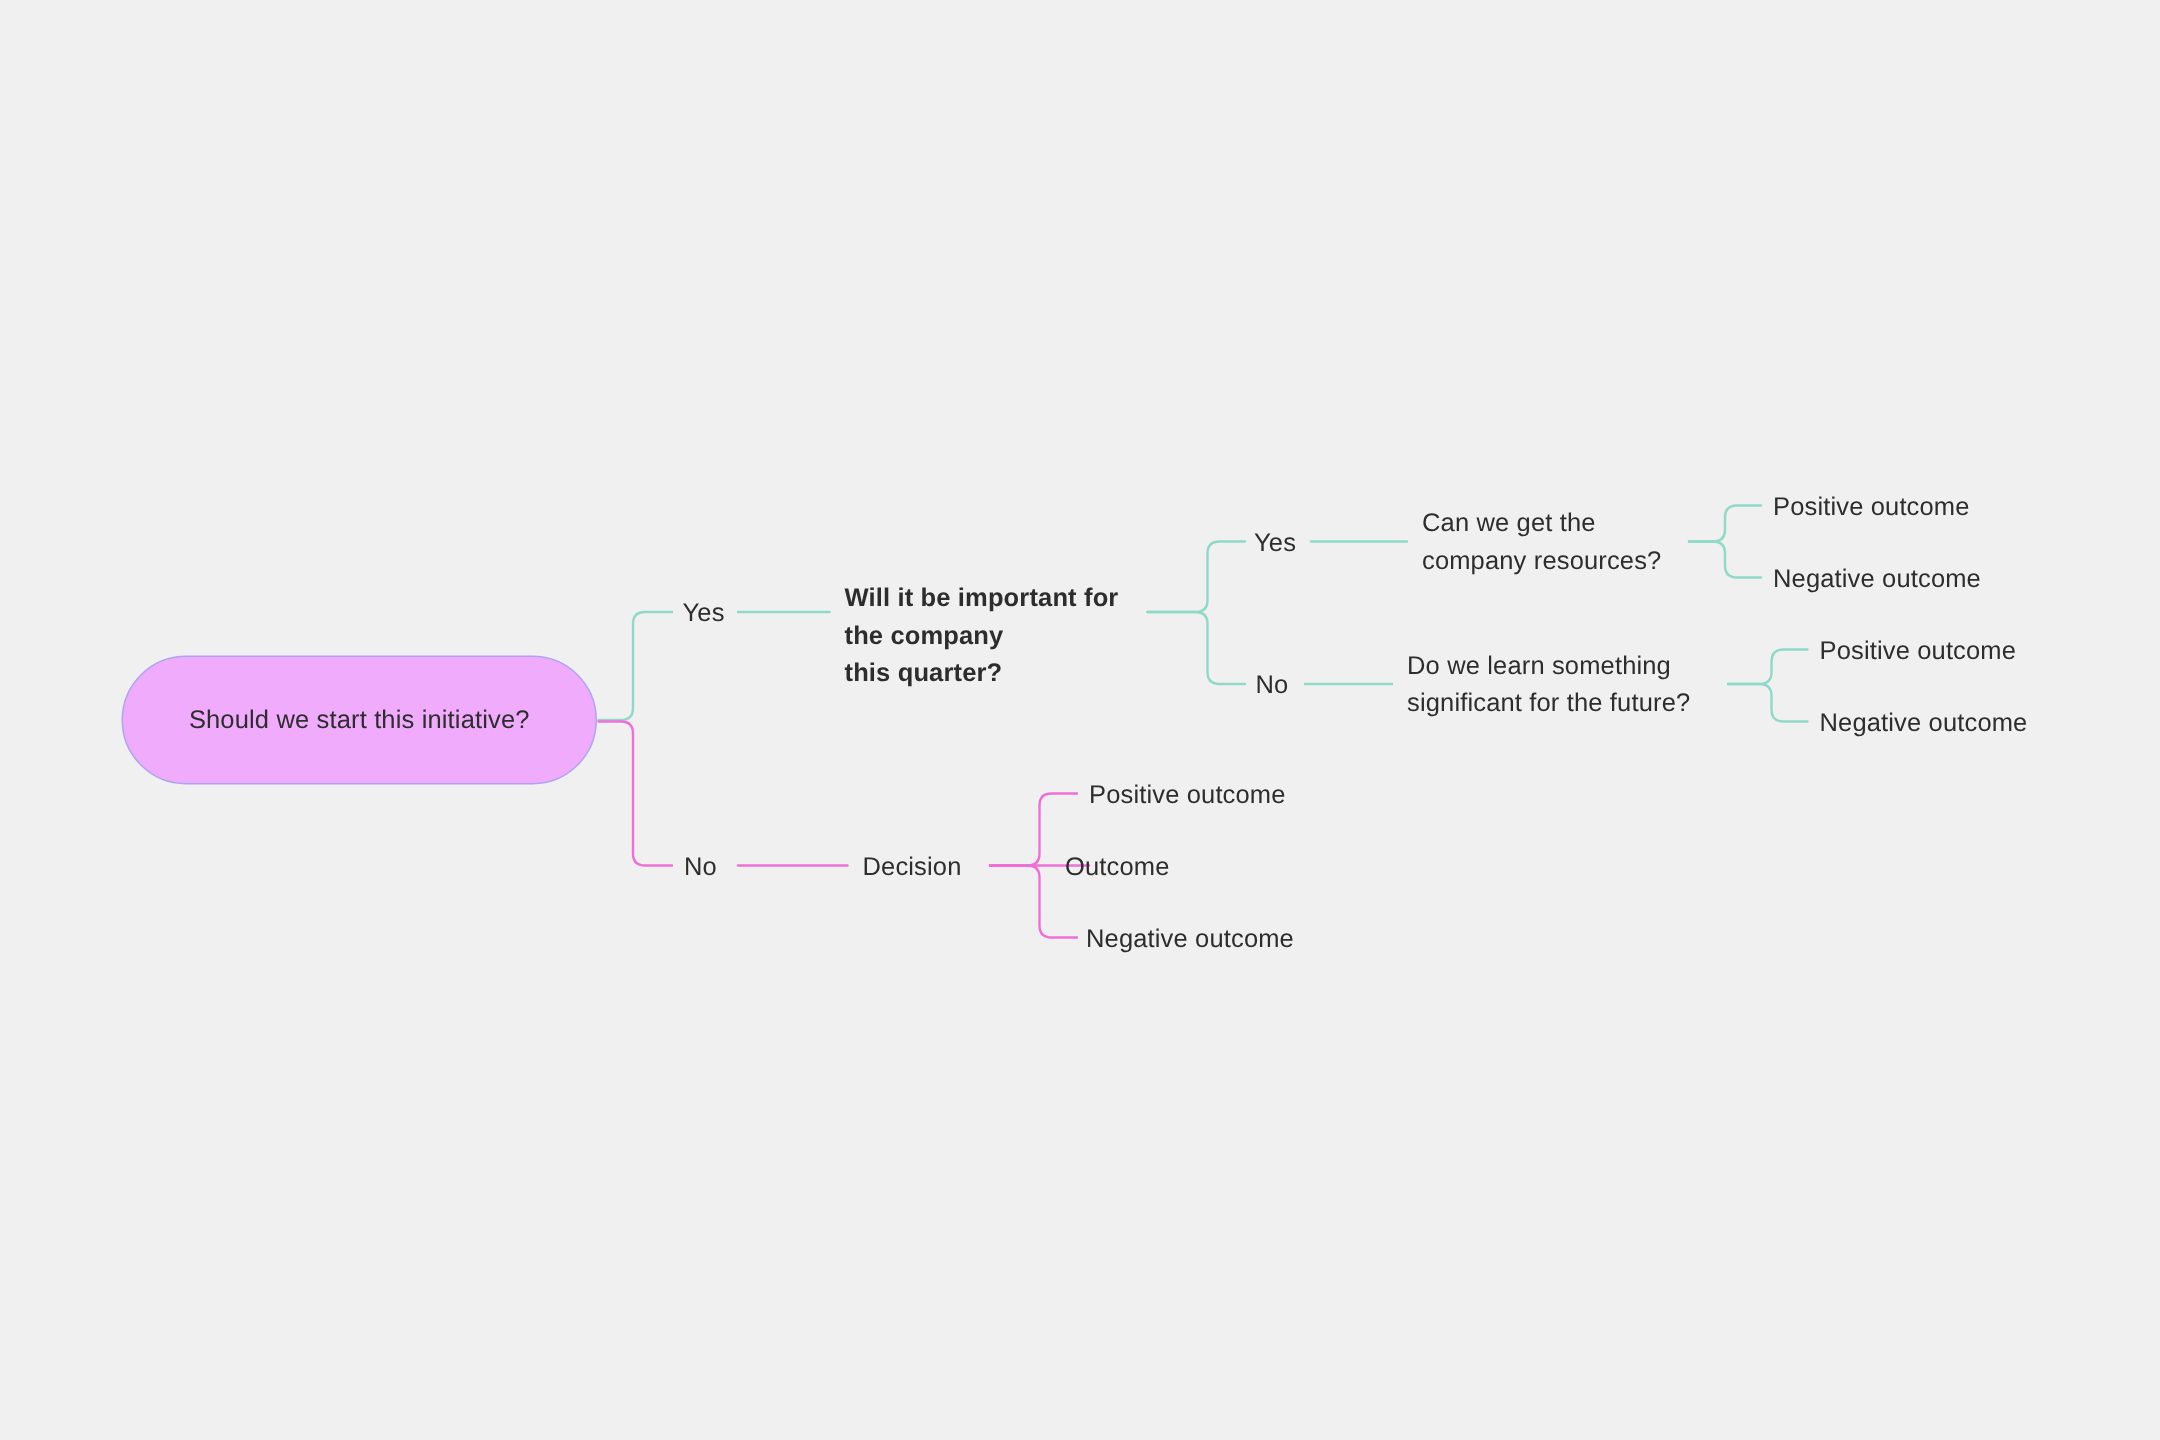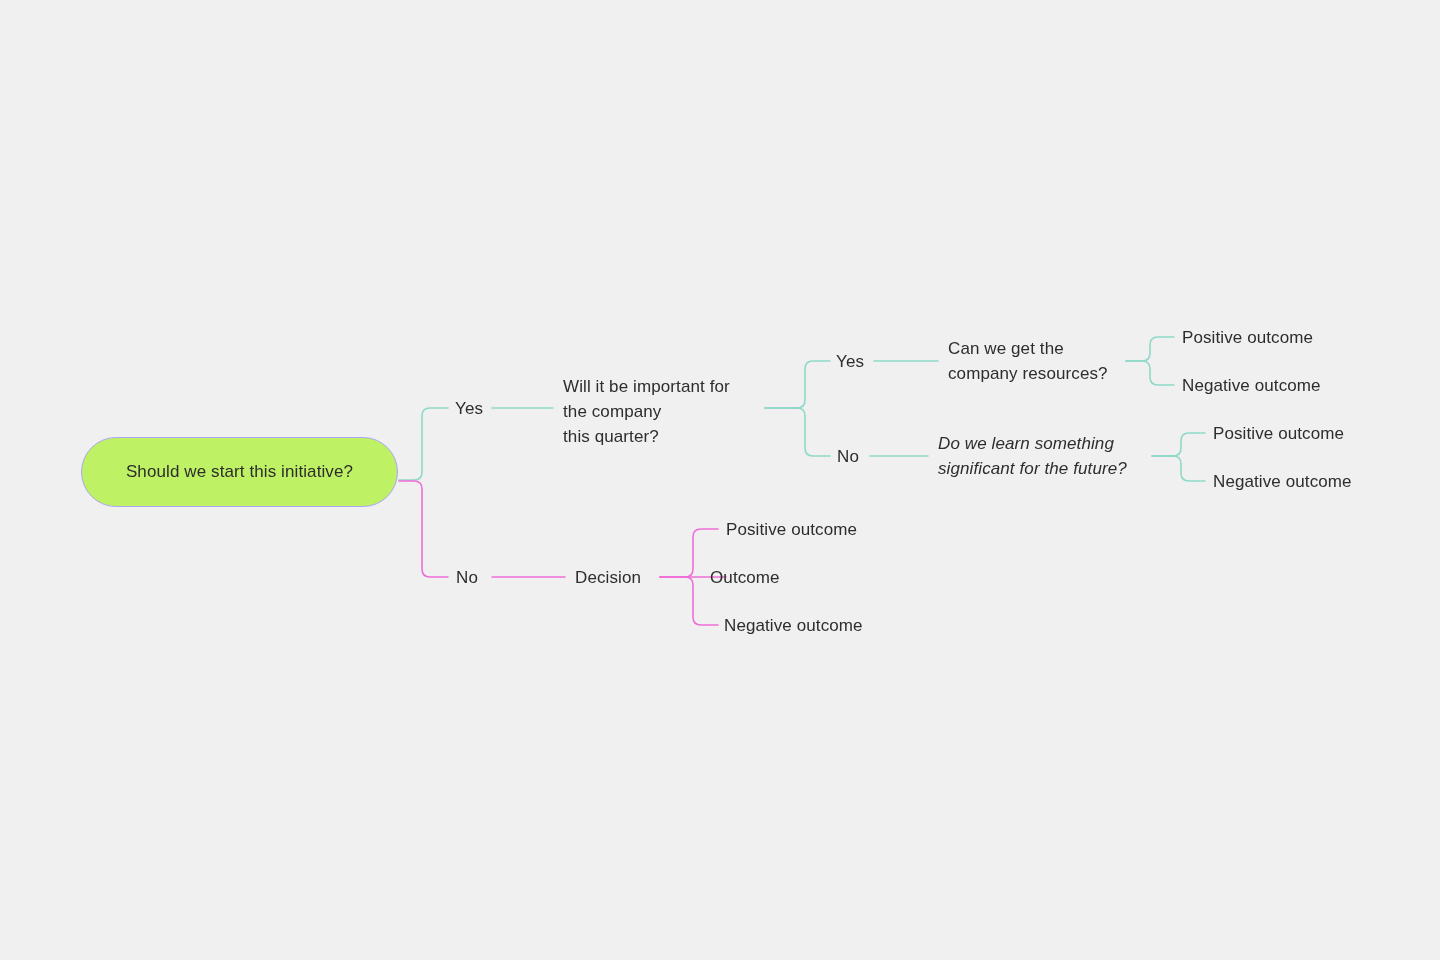--- a/index.html
+++ b/index.html
@@ -70,36 +70,36 @@
         <path d="M 870 456 L 928 456" fill="none" stroke="#8ed9c8" stroke-width="1.6" stroke-linecap="round" stroke-linejoin="round"></path>
         <path d="M 1152 456 L 1173 456 Q 1181 456 1181 448 L 1181 441 Q 1181 433 1189 433 L 1205 433" fill="none" stroke="#8ed9c8" stroke-width="1.6" stroke-linecap="round" stroke-linejoin="round"></path>
         <path d="M 1152 456 L 1173 456 Q 1181 456 1181 464 L 1181 473 Q 1181 481 1189 481 L 1205 481" fill="none" stroke="#8ed9c8" stroke-width="1.6" stroke-linecap="round" stroke-linejoin="round"></path>
         <path d="M 492 577 L 565 577" fill="none" stroke="#ee6fd8" stroke-width="1.6" stroke-linecap="round" stroke-linejoin="round"></path>
         <path d="M 660 577 L 685 577 Q 693 577 693 569 L 693 537 Q 693 529 701 529 L 718 529" fill="none" stroke="#ee6fd8" stroke-width="1.6" stroke-linecap="round" stroke-linejoin="round"></path>
         <path d="M 660 577 L 726 577" fill="none" stroke="#ee6fd8" stroke-width="1.6" stroke-linecap="round" stroke-linejoin="round"></path>
         <path d="M 660 577 L 685 577 Q 693 577 693 585 L 693 617 Q 693 625 701 625 L 718 625" fill="none" stroke="#ee6fd8" stroke-width="1.6" stroke-linecap="round" stroke-linejoin="round"></path>
       </g>
   </svg>
 
-  <div class="root-node" style="left: 81px; top: 437px; width: 317px; height: 70px; border-color: rgb(173, 164, 242); background: #bef264;">
+  <div class="root-node" style="left: 81px; top: 437px; width: 317px; height: 86px; border-color: rgb(173, 164, 242); background: #f0abfc;">
     <span>Should we start this initiative?</span>
   </div>
 
   <div id="node-layer">
       <div class="node-label" style="left: 455px; top: 395.5px;">Yes</div>
-      <div class="node-label" style="left: 563px; top: 374px;">Will it be important for
+      <div class="node-label" style="left: 563px; top: 386px; font-weight: bold;">Will it be important for
 the company
 this quarter?</div>
       <div class="node-label" style="left: 836px; top: 348.5px;">Yes</div>
       <div class="node-label" style="left: 948px; top: 336px;">Can we get the
 company resources?</div>
       <div class="node-label" style="left: 1182px; top: 324.5px;">Positive outcome</div>
       <div class="node-label" style="left: 1182px; top: 372.5px;">Negative outcome</div>
       <div class="node-label" style="left: 837px; top: 443.5px;">No</div>
-      <div class="node-label" style="left: 938px; top: 431px; font-style: italic;">Do we learn something
+      <div class="node-label" style="left: 938px; top: 431px;">Do we learn something
 significant for the future?</div>
       <div class="node-label" style="left: 1213px; top: 420.5px;">Positive outcome</div>
       <div class="node-label" style="left: 1213px; top: 468.5px;">Negative outcome</div>
       <div class="node-label" style="left: 456px; top: 564.5px;">No</div>
       <div class="node-label" style="left: 575px; top: 564.5px;">Decision</div>
       <div class="node-label" style="left: 726px; top: 516.5px;">Positive outcome</div>
       <div class="node-label" style="left: 710px; top: 564.5px;">Outcome</div>
       <div class="node-label" style="left: 724px; top: 612.5px;">Negative outcome</div>
     </div>
 

